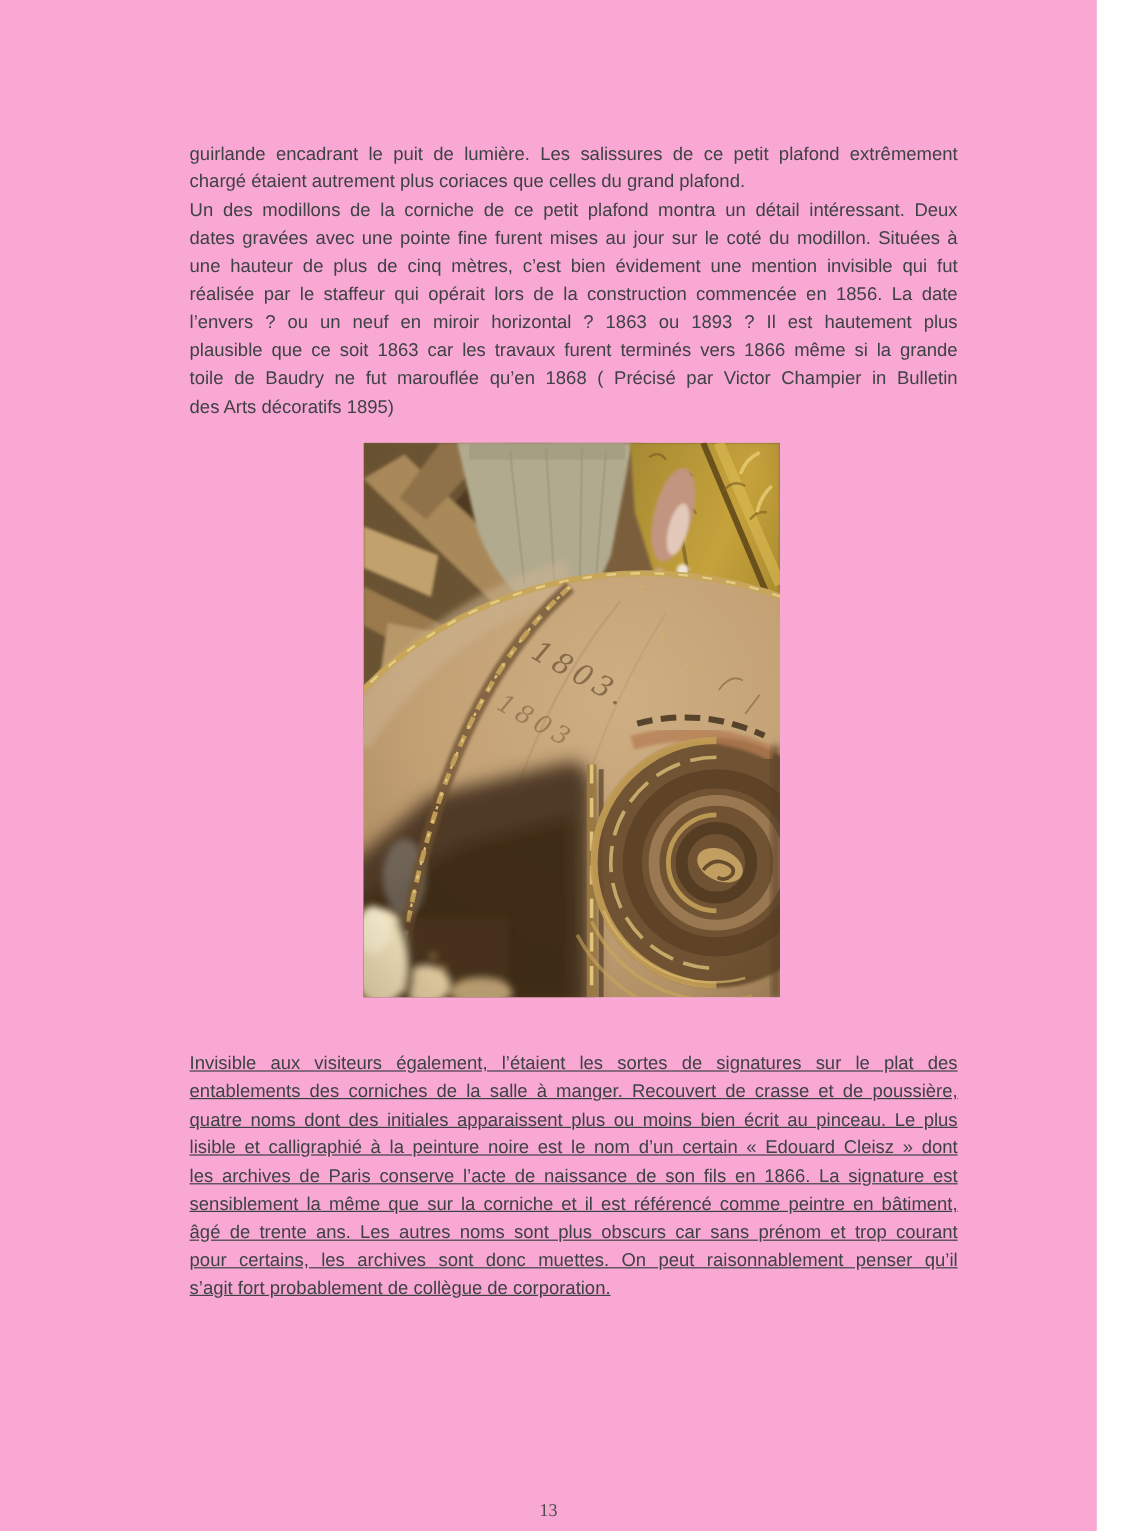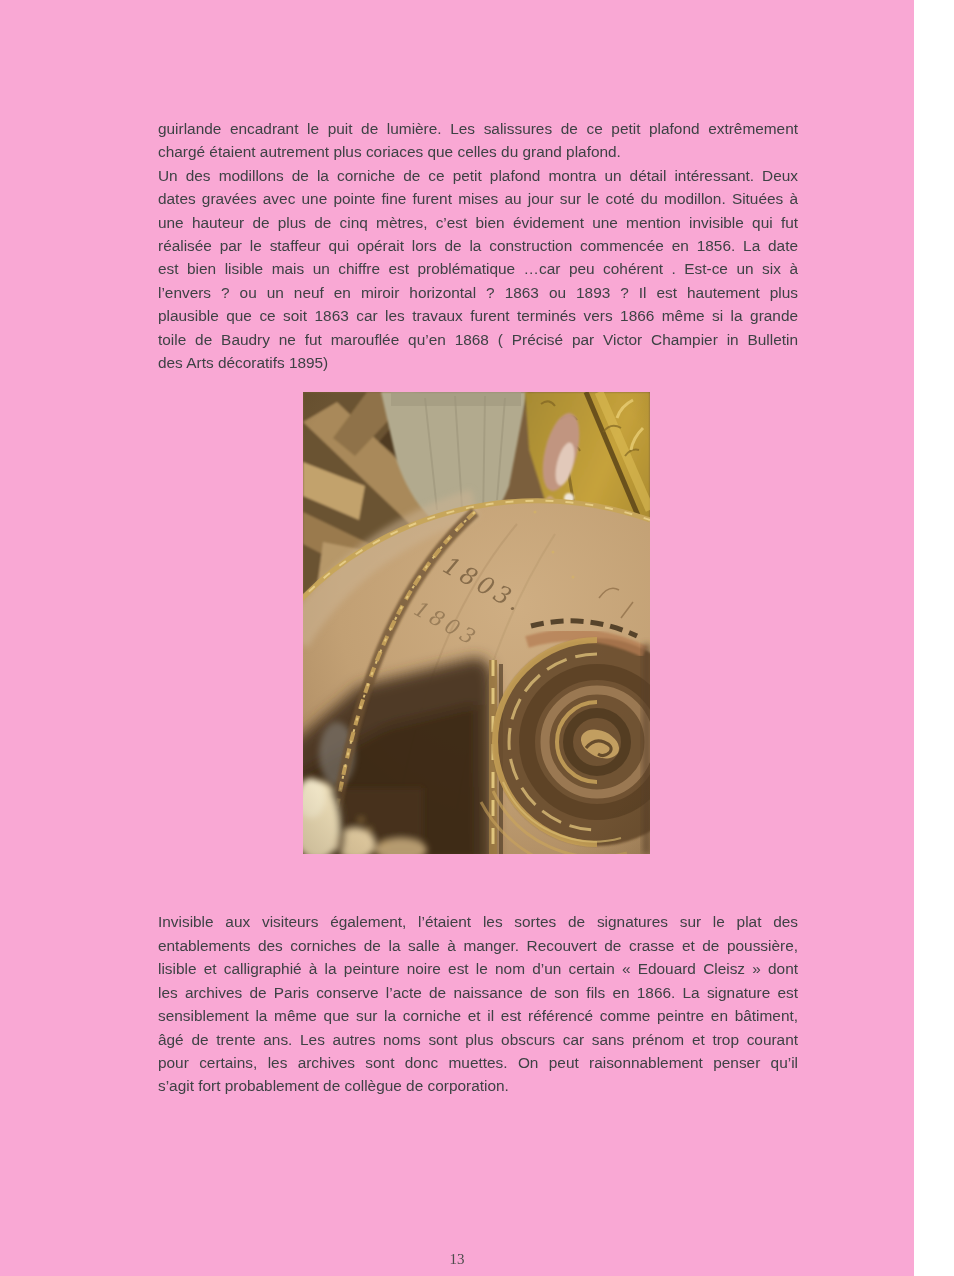--- a/index.html
+++ b/index.html
@@ -9,21 +9,21 @@
   }
   .text-col{
     position:absolute;left:158px;top:117px;width:640px;
     color:#3e4245;font-size:15.4px;line-height:23.4px;
   }
   .pblock{margin:0;padding:0;}
   .line{text-align:justify;text-align-last:justify;}
   .line.last{text-align-last:left;}
   figure.photo{margin:18px 0 0 145px;padding:0;width:347px;height:462px;}
   figure.photo svg{display:block;width:347px;height:462px;}
-  .pblock-after-photo{margin-top:56px;}
+  .pblock-after-photo{margin-top:44px;text-decoration:underline;}
   .footer{
     position:absolute;left:0;top:1222px;width:100%;text-align:center;
     font-family:"Liberation Serif",serif;font-size:15px;color:#4c4c4c;margin-top:29px;
   }
   .engraving{
     font-family:"DejaVu Serif",serif;font-style:italic;letter-spacing:4px;
   }
 </style>
 </head>
 <body>
@@ -35,21 +35,20 @@
     <div class="pblock">
         <div class="line">guirlande encadrant le puit de lumière. Les salissures de ce petit plafond extrêmement</div>
         <div class="line last">chargé étaient autrement plus coriaces que celles du grand plafond.</div>
       </div>
 
     <div class="pblock">
         <div class="line">Un des modillons de la corniche de ce petit plafond montra un détail intéressant. Deux</div>
         <div class="line">dates gravées avec une pointe fine furent mises au jour sur le coté du modillon. Situées à</div>
         <div class="line">une hauteur de plus de cinq mètres, c’est bien évidement une mention invisible qui fut</div>
         <div class="line">réalisée par le staffeur qui opérait lors de la construction commencée en 1856. La date</div>
-        <div class="line">est bien lisible mais un chiffre est problématique …car peu cohérent . Est-ce un six à</div>
         <div class="line">l’envers ? ou un neuf en miroir horizontal ? 1863  ou 1893 ? Il est hautement plus</div>
         <div class="line">plausible que ce soit 1863 car les travaux furent terminés vers 1866 même si la grande</div>
         <div class="line">toile de Baudry ne fut marouflée qu’en 1868 ( Précisé par Victor Champier in Bulletin</div>
         <div class="line last">des Arts décoratifs 1895)</div>
       </div>
 
     <figure class="photo">
       <svg viewBox="0 0 347 462" xmlns="http://www.w3.org/2000/svg">
         <defs>
           <linearGradient id="gGold" x1="0" y1="0" x2="1" y2="1">
@@ -201,20 +200,21 @@
           </g>
         </g>
 
         <rect width="347" height="462" fill="url(#vig)"></rect>
       </svg>
     </figure>
 
     <div class="pblock pblock-after-photo">
         <div class="line">Invisible aux visiteurs également, l’étaient les sortes de signatures sur le plat des</div>
         <div class="line">entablements des corniches de la salle à manger. Recouvert de crasse et de poussière,</div>
+        <div class="line">quatre noms dont des initiales apparaissent plus ou moins bien écrit au pinceau. Le plus</div>
         <div class="line">lisible et calligraphié à la peinture noire est le nom d’un certain «  Edouard Cleisz » dont</div>
         <div class="line">les archives de Paris conserve l’acte de naissance de son fils en 1866. La signature est</div>
         <div class="line">sensiblement la même que sur la corniche et il est référencé comme peintre en bâtiment,</div>
         <div class="line">âgé de trente ans. Les autres noms sont plus obscurs car sans prénom et trop courant</div>
         <div class="line">pour certains, les archives sont donc muettes. On peut raisonnablement penser qu’il</div>
         <div class="line last">s’agit fort probablement de collègue de corporation.</div>
       </div>
 
   </div>
 

